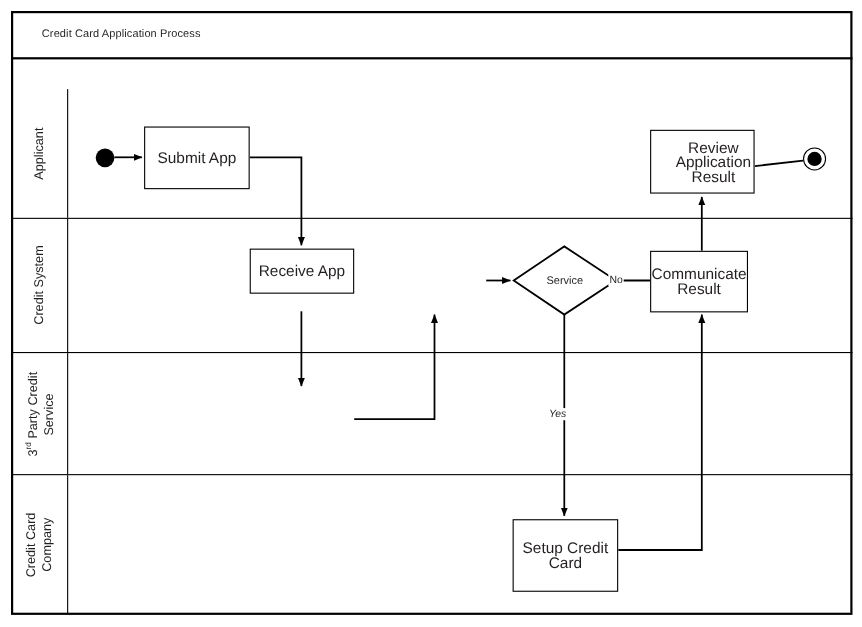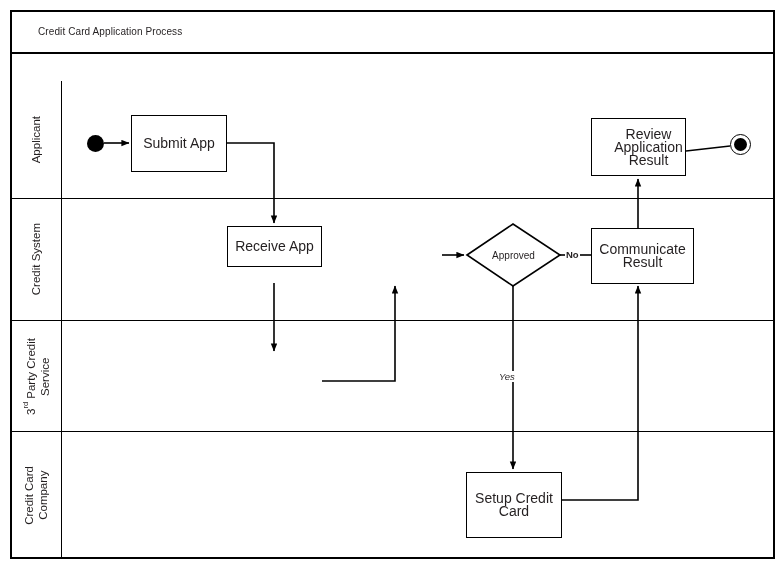--- a/index.html
+++ b/index.html
@@ -233,30 +233,30 @@
   </svg>
 
   <div class="terminal start-dot" style="left:87px; top:135px;"></div>
 
   <div class="node" style="left:131px; top:115px; width:96px; height:57px;">Submit App</div>
 
   <div class="node" style="left:227px; top:226px; width:95px; height:41px;">Receive App</div>
 
 
 
-  <div style="position:absolute; left:467px; top:240px; width:93px; height:31px; display:flex; align-items:center; justify-content:center; font-size:10px; color:#231f20;">Approved</div>
-
-  <div class="node" style="left:591px; top:228px; width:103px; height:56px;">Communicate
+  <div style="position:absolute; left:467px; top:240px; width:93px; height:31px; display:flex; align-items:center; justify-content:center; font-size:10px; color:#231f20;">Service</div>
+
+  <div class="node" style="left:591px; top:228px; width:89px; height:56px;">Communicate
 Result</div>
 
   <div class="node" style="left:466px; top:472px; width:96px; height:66px;">Setup Credit Card</div>
 
   <div class="node" style="left:591px; top:118px; width:95px; height:58px;padding-left:20px;">Review Application
 Result</div>
 
   <div class="terminal end-dot" style="left:730px; top:134px;">
       <span></span>
     </div>
 
-  <div class="edge-label" style="left:565px; top:249px;font-weight:bold;">No</div>
+  <div class="edge-label" style="left:553px; top:249px;">No</div>
   <div class="edge-label" style="left:498px; top:371px;font-style:italic;">Yes</div>
 
 </div>
 
 </body></html>

